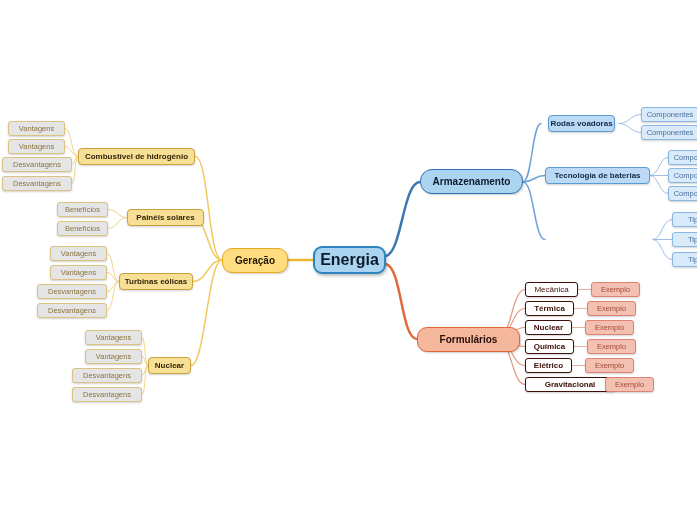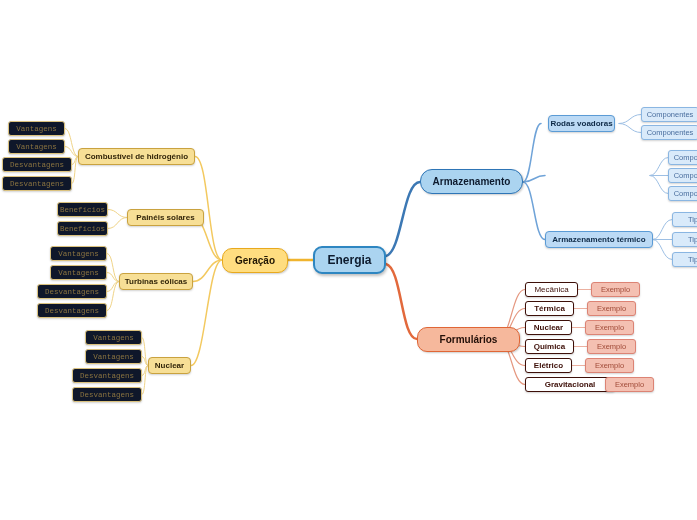--- a/index.html
+++ b/index.html
@@ -18,35 +18,35 @@
     display:flex; align-items:center; justify-content:center;
     white-space:nowrap;
     box-shadow:0 1px 2px rgba(0,0,0,.18);
     cursor:pointer;
     background:#fff;
   }
   .root-node {
     height:28px; border-radius:9px;
     border:2px solid var(--root-border,#2E86C1);
     background:var(--root-fill,#ABD4F0);
-    font-size:12px; font-weight:bold; color:#0d1b2e;
+    font-size:16px; font-weight:bold; color:#0d1b2e;
     box-shadow:1px 2px 3px rgba(0,0,0,.25);
   }
   .branch-node { height:25px; border-radius:10px; font-size:10px; font-weight:bold; border:1.5px solid; box-shadow:1px 1px 2px rgba(0,0,0,.2); }
   .branch-yellow { background:var(--geracao-fill,#FFDD80); border-color:var(--geracao-border,#E8A91D); color:#211603; }
   .branch-blue   { background:var(--armazenamento-fill,#ABD4F0); border-color:var(--armazenamento-border,#2E75B6); color:#0d1b2e;border-radius:12px; }
   .branch-red    { background:var(--formularios-fill,#F6B89C); border-color:var(--formularios-border,#E06636); color:#230f08; }
 
   .topic-node { height:17px; border-radius:4px; font-size:8px; font-weight:bold; border:1px solid; }
   .topic-yellow { background:#F7DF96; border-color:#C9A23F; color:#33260a; }
   .topic-blue   { background:#BCDAF5; border-color:#5B9BD5; color:#0e2a47; }
   .topic-red    { background:#ffffff; border-color:#E08070; color:#3d0f08; }
 
   .sub-node { height:15px; border-radius:3px; font-size:7.5px; border:1px solid; }
-  .sub-yellow { background:#0f172a; border-color:#DBC27E; color:#8a7340;font-family:Liberation Mono, monospace; }
+  .sub-yellow { background:#e5e5e5; border-color:#DBC27E; color:#8a7340; }
   .sub-blue   { background:#D9EAFA; border-color:#8AB6E2; color:#4a6e9e; }
   .sub-red    { background:#F4C0B2; border-color:#DC8374; color:#a04a38; }
 
   .line { fill:none; stroke-linecap:round; }
   .g-main-yellow { stroke:var(--line-yellow,#F0B42E); stroke-width:2.5; }
   .g-main-blue   { stroke:var(--line-blue,#3C78B4);  stroke-width:2.5; }
   .g-main-red    { stroke:var(--line-red,#E2693C);   stroke-width:2.5; }
   .g-topic-yellow { stroke:#F3C95F; stroke-width:1.5; }
   .g-topic-blue   { stroke:#6FA3D8; stroke-width:1.5; }
   .g-topic-red    { stroke:#E59880; stroke-width:1.2; }
@@ -154,21 +154,21 @@
   <div class="node sub-node sub-yellow" style="left:50px;top:265px;width:57px">Vantagens</div>
   <div class="node sub-node sub-yellow" style="left:37px;top:284px;width:70px">Desvantagens</div>
   <div class="node sub-node sub-yellow" style="left:37px;top:303px;width:70px">Desvantagens</div>
 
   <div class="node sub-node sub-yellow" style="left:85px;top:330px;width:57px">Vantagens</div>
   <div class="node sub-node sub-yellow" style="left:85px;top:349px;width:57px">Vantagens</div>
   <div class="node sub-node sub-yellow" style="left:72px;top:368px;width:70px">Desvantagens</div>
   <div class="node sub-node sub-yellow" style="left:72px;top:387px;width:70px">Desvantagens</div>
 
   <div class="node topic-node topic-blue" style="left:548px;top:115px;width:67px">Rodas voadoras</div>
-  <div class="node topic-node topic-blue" style="left:545px;top:231px;width:108px">Armazenamento térmico</div>
+  <div class="node topic-node topic-blue" style="left:545px;top:167px;width:105px">Tecnologia de baterias</div>
 
   <div class="node sub-node sub-blue" style="left:641px;top:107px;width:58px">Componentes</div>
   <div class="node sub-node sub-blue" style="left:641px;top:125px;width:58px">Componentes</div>
 
   <div class="node sub-node sub-blue" style="left:668px;top:150px;width:58px">Componentes</div>
   <div class="node sub-node sub-blue" style="left:668px;top:168px;width:58px">Componentes</div>
   <div class="node sub-node sub-blue" style="left:668px;top:186px;width:58px">Componentes</div>
 
   <div class="node sub-node sub-blue" style="left:672px;top:212px;width:50px">Tipos</div>
   <div class="node sub-node sub-blue" style="left:672px;top:232px;width:50px">Tipos</div>

